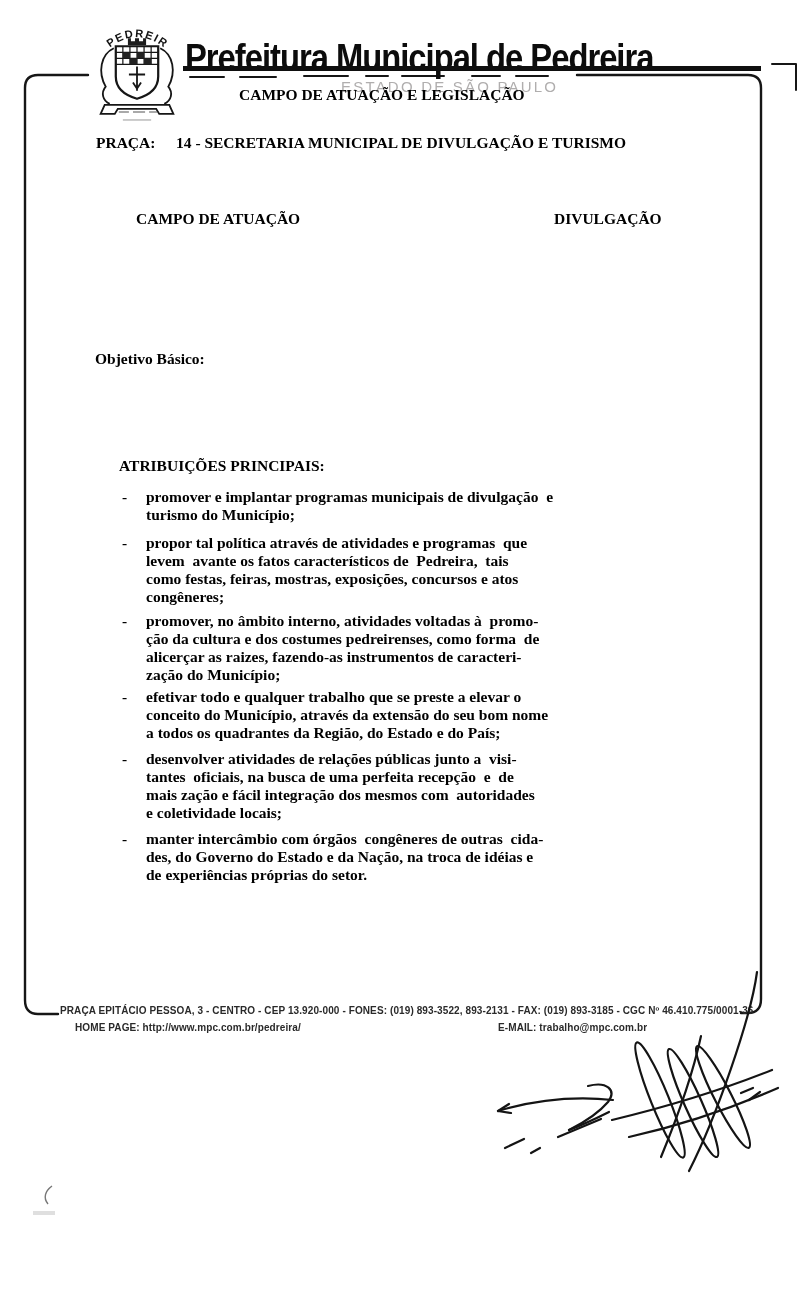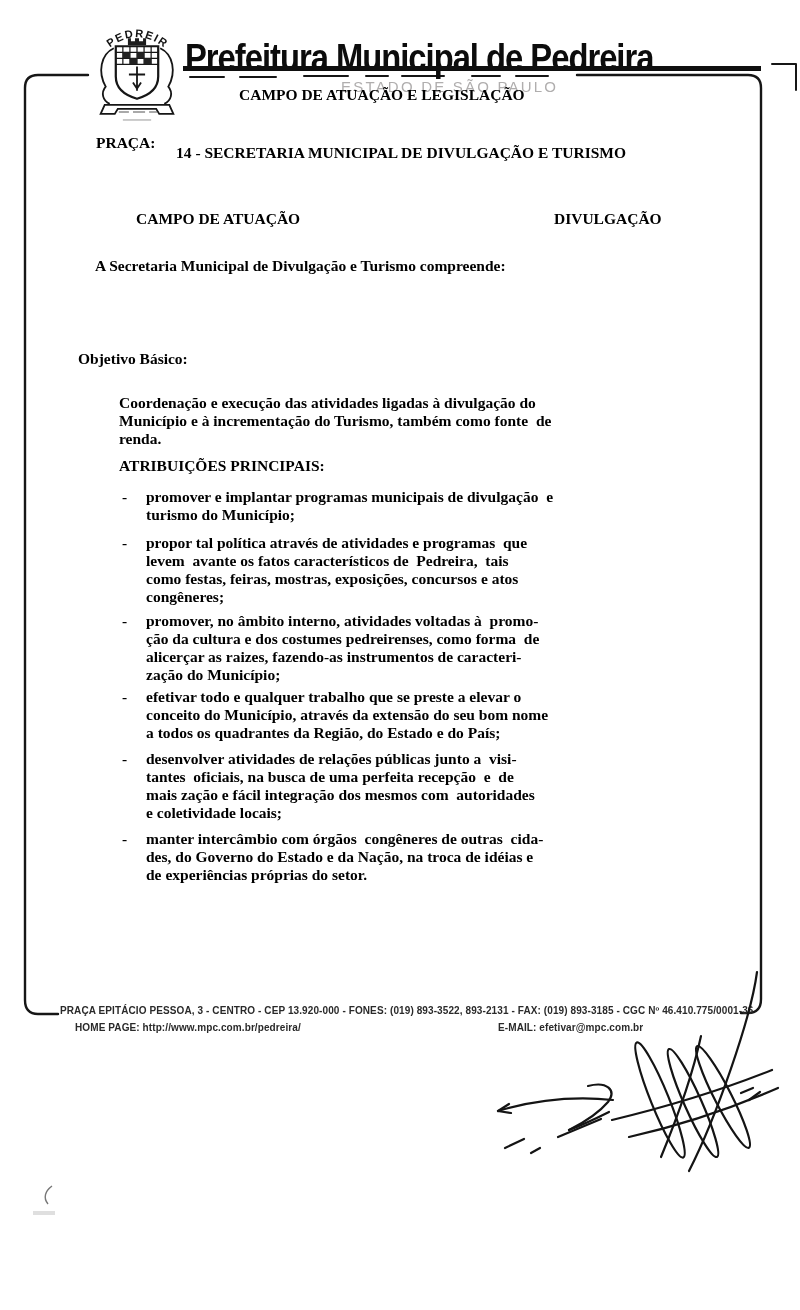--- a/index.html
+++ b/index.html
@@ -62,31 +62,27 @@
       <path d="M30,99 h28" stroke="#999" stroke-width="1"></path>
     </g>
   </svg>
 
   <div class="abs title" style="left:185px;top:36px;z-index:2">Prefeitura Municipal de Pedreira</div>
   <div class="abs rule" style="left:183px;top:66px;width:578px;height:4.5px;z-index:2"></div>
   <div class="abs ghost" style="left:341px;top:78px;z-index:2">ESTADO DE SÃO PAULO</div>
   <div class="abs mono" style="left:239px;top:86px;z-index:3">CAMPO DE ATUAÇÃO E LEGISLAÇÃO</div>
 
   <div class="abs mono" style="left:96px;top:134px;z-index:2">PRAÇA:</div>
-  <div class="abs mono" style="left:176px;top:144px;z-index:2">14 - SECRETARIA MUNICIPAL DE DIVULGAÇÃO E TURISMO</div>
+  <div class="abs mono" style="left:176px;top:134px;z-index:2">14 - SECRETARIA MUNICIPAL DE DIVULGAÇÃO E TURISMO</div>
 
   <div class="abs mono" style="left:136px;top:210px;z-index:2">CAMPO DE ATUAÇÃO</div>
   <div class="abs mono" style="left:554px;top:210px;z-index:2">DIVULGAÇÃO</div>
 
-  <div class="abs mono" style="left:95px;top:257px;z-index:2">A Secretaria Municipal de Divulgação e Turismo compreende:</div>
 
-  <div class="abs mono" style="left:78px;top:350px;z-index:2">Objetivo Básico:</div>
-  <div class="abs mono" style="left:119px;top:394px;z-index:2">Coordenação e execução das atividades ligadas à divulgação do
-Município e à incrementação do Turismo, também como fonte  de
-renda.</div>
+  <div class="abs mono" style="left:95px;top:350px;z-index:2">Objetivo Básico:</div>
 
   <div class="abs mono" style="left:119px;top:457px;z-index:2">ATRIBUIÇÕES PRINCIPAIS:</div>
 
   <div class="abs mono attr" style="left:122px;top:488px;z-index:2">
     <span class="dash">-</span>
     <span>promover e implantar programas municipais de divulgação  e
 turismo do Município;</span>
   </div>
   <div class="abs mono attr" style="left:122px;top:534px;z-index:2">
     <span class="dash">-</span>
@@ -117,21 +113,21 @@
   </div>
   <div class="abs mono attr" style="left:122px;top:830px;z-index:2">
     <span class="dash">-</span>
     <span>manter intercâmbio com órgãos  congêneres de outras  cida-
 des, do Governo do Estado e da Nação, na troca de idéias e
 de experiências próprias do setor.</span>
   </div>
 
   <div class="abs ftr" style="left:60px;top:1005px;z-index:2">PRAÇA EPITÁCIO PESSOA, 3 - CENTRO - CEP 13.920-000 - FONES: (019) 893-3522, 893-2131 - FAX: (019) 893-3185 - CGC Nº 46.410.775/0001-36</div>
   <div class="abs ftr" style="left:75px;top:1022px;z-index:2">HOME PAGE: http://www.mpc.com.br/pedreira/</div>
-  <div class="abs ftr" style="left:498px;top:1022px;z-index:2">E-MAIL: efetivar@mpc.com.br</div>
+  <div class="abs ftr" style="left:498px;top:1022px;z-index:2">E-MAIL: trabalho@mpc.com.br</div>
 
   <svg class="abs" style="left:0;top:0;z-index:5;pointer-events:none" width="800" height="1310">
     <g fill="none" stroke="#141414" stroke-width="2.2" stroke-linecap="round">
       <path d="M757,972 C751,1018 716,1118 689,1171"></path>
       <path d="M701,1036 C692,1078 673,1128 661,1157"></path>
       <ellipse cx="660" cy="1100" rx="62" ry="9" transform="rotate(68 660 1100)"></ellipse>
       <ellipse cx="693" cy="1103" rx="59" ry="8.5" transform="rotate(66 693 1103)"></ellipse>
       <ellipse cx="723" cy="1097" rx="57" ry="8.5" transform="rotate(63 723 1097)"></ellipse>
       <path d="M612,1120 C662,1108 722,1090 772,1070"></path>
       <path d="M629,1137 C678,1126 732,1108 778,1088"></path>

